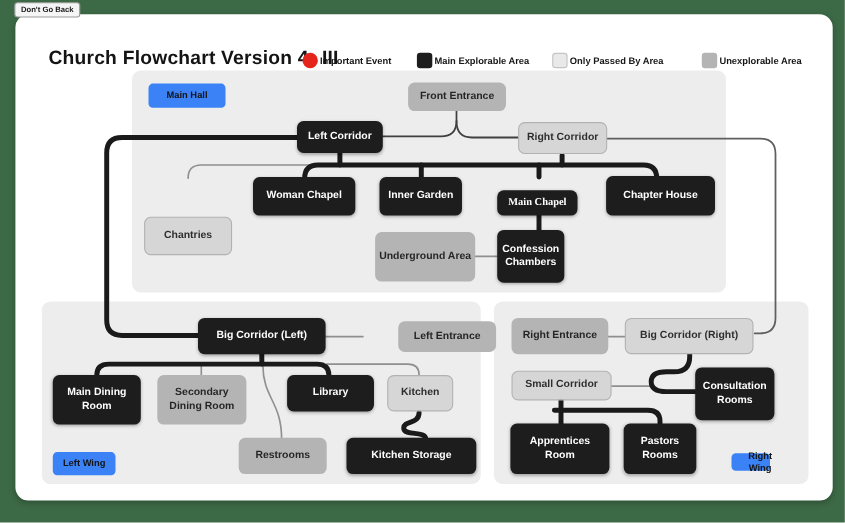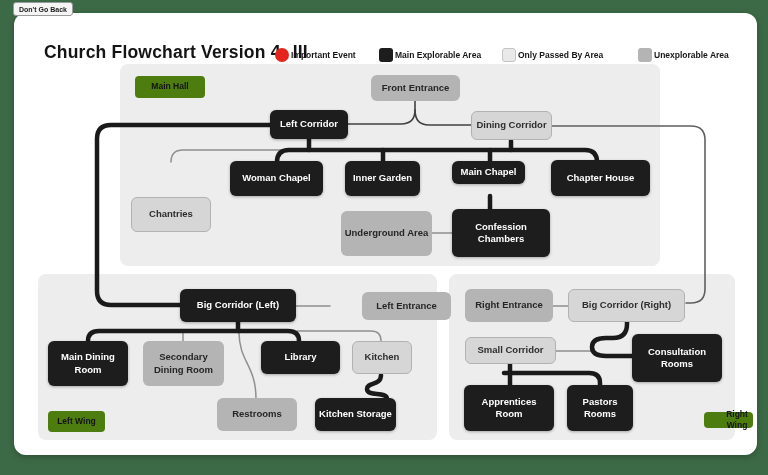--- a/index.html
+++ b/index.html
@@ -37,21 +37,21 @@
   .panel{position:absolute;background:#ededed;border-radius:8px;z-index:1;}
   svg.wires{position:absolute;inset:0;z-index:2;}
   .node{
     position:absolute;z-index:3;display:flex;align-items:center;justify-content:center;
     text-align:center;font-weight:700;font-size:9.5px;line-height:1.3;
     border-radius:6px;box-sizing:border-box;padding:2px 3px;
   }
   .n-explorable{background:#1d1d1d;color:#ffffff;box-shadow:0 1px 3px rgba(0,0,0,.3);}
   .n-unexplorable{background:#b4b4b4;color:#262626;}
   .n-passed{background:#d6d6d6;border:1px solid #b2b2b2;color:#2e2e2e;}
-  .n-label{background:#4d7c0f;color:#141414;border-radius:4px;font-size:8.5px;}
+  .n-label{background:#3b82f6;color:#141414;border-radius:4px;font-size:8.5px;}
 </style>
 </head>
 <body>
 
 <div class="stage">
 
   <button class="back-btn">Don't Go Back</button>
 
   <div class="card">
 
@@ -115,40 +115,40 @@
         <path d="M 381 375 C 381 386 367 382 367 389 C 367 397 387 391 387 399"></path>
         <path d="M 627 322 V 324 Q 627 338 613 338 L 606 338 Q 592 338 592 347 Q 592 356 606 356 L 632 356"></path>
         <path d="M 510 364 V 386"></path>
         <path d="M 504 373 H 589 Q 600 373 600 383 V 386"></path>
       </g>
     </svg>
 
     <div id="nodes">
         <div class="node n-unexplorable" style="left: 357px; top: 62px; width: 89px; height: 26px;">Front Entrance</div>
         <div class="node n-explorable" style="left: 256px; top: 97px; width: 78px; height: 29px;">Left Corridor</div>
-        <div class="node n-passed" style="left: 457px; top: 98px; width: 81px; height: 29px;">Dining Corridor</div>
+        <div class="node n-passed" style="left: 457px; top: 98px; width: 81px; height: 29px;">Right Corridor</div>
         <div class="node n-passed" style="left: 117px; top: 148px; width: 80px; height: 35px; margin-top: 36px;">Chantries</div>
         <div class="node n-explorable" style="left: 216px; top: 148px; width: 93px; height: 35px;">Woman Chapel</div>
         <div class="node n-explorable" style="left: 331px; top: 148px; width: 75px; height: 35px;">Inner Garden</div>
-        <div class="node n-explorable" style="left: 438px; top: 148px; width: 73px; height: 23px;">Main Chapel</div>
+        <div class="node n-explorable" style="left: 438px; top: 160px; width: 73px; height: 23px; font-family: Liberation Serif, serif;">Main Chapel</div>
         <div class="node n-explorable" style="left: 537px; top: 147px; width: 99px; height: 36px;">Chapter House</div>
         <div class="node n-unexplorable" style="left: 327px; top: 198px; width: 91px; height: 45px;">Underground Area</div>
-        <div class="node n-explorable" style="left: 438px; top: 196px; width: 98px; height: 48px;">Confession Chambers</div>
+        <div class="node n-explorable" style="left: 438px; top: 196px; width: 61px; height: 48px;">Confession Chambers</div>
         <div class="node n-explorable" style="left: 166px; top: 276px; width: 116px; height: 33px;">Big Corridor (Left)</div>
         <div class="node n-unexplorable" style="left: 316px; top: 279px; width: 89px; height: 28px; margin-left: 32px;">Left Entrance</div>
         <div class="node n-explorable" style="left: 34px; top: 328px; width: 80px; height: 45px;">Main Dining Room</div>
         <div class="node n-unexplorable" style="left: 129px; top: 328px; width: 81px; height: 45px;">Secondary Dining Room</div>
         <div class="node n-explorable" style="left: 247px; top: 328px; width: 79px; height: 33px;">Library</div>
         <div class="node n-passed" style="left: 338px; top: 328px; width: 60px; height: 33px;">Kitchen</div>
         <div class="node n-unexplorable" style="left: 203px; top: 385px; width: 80px; height: 33px;">Restrooms</div>
-        <div class="node n-explorable" style="left: 301px; top: 385px; width: 81px; height: 33px;">Kitchen Storage</div>
+        <div class="node n-explorable" style="left: 301px; top: 385px; width: 118px; height: 33px;">Kitchen Storage</div>
         <div class="node n-unexplorable" style="left: 451px; top: 276px; width: 88px; height: 33px;">Right Entrance</div>
         <div class="node n-passed" style="left: 554px; top: 276px; width: 117px; height: 33px;">Big Corridor (Right)</div>
         <div class="node n-passed" style="left: 451px; top: 324px; width: 91px; height: 27px;">Small Corridor</div>
-        <div class="node n-explorable" style="left: 618px; top: 321px; width: 90px; height: 48px;">Consultation Rooms</div>
+        <div class="node n-explorable" style="left: 618px; top: 321px; width: 72px; height: 48px;">Consultation Rooms</div>
         <div class="node n-explorable" style="left: 450px; top: 372px; width: 90px; height: 46px;">Apprentices Room</div>
         <div class="node n-explorable" style="left: 553px; top: 372px; width: 66px; height: 46px;">Pastors Rooms</div>
         <div class="node n-label" style="left: 121px; top: 63px; width: 70px; height: 22px;">Main Hall</div>
         <div class="node n-label" style="left: 34px; top: 398px; width: 57px; height: 21px;">Left Wing</div>
-        <div class="node n-label" style="left: 690px; top: 399px; width: 49px; height: 16px; padding-left: 20px;">Right Wing</div>
+        <div class="node n-label" style="left: 651px; top: 399px; width: 35px; height: 16px; padding-left: 20px;">Right Wing</div>
       </div>
   </div>
 </div>
 
 </body></html>

